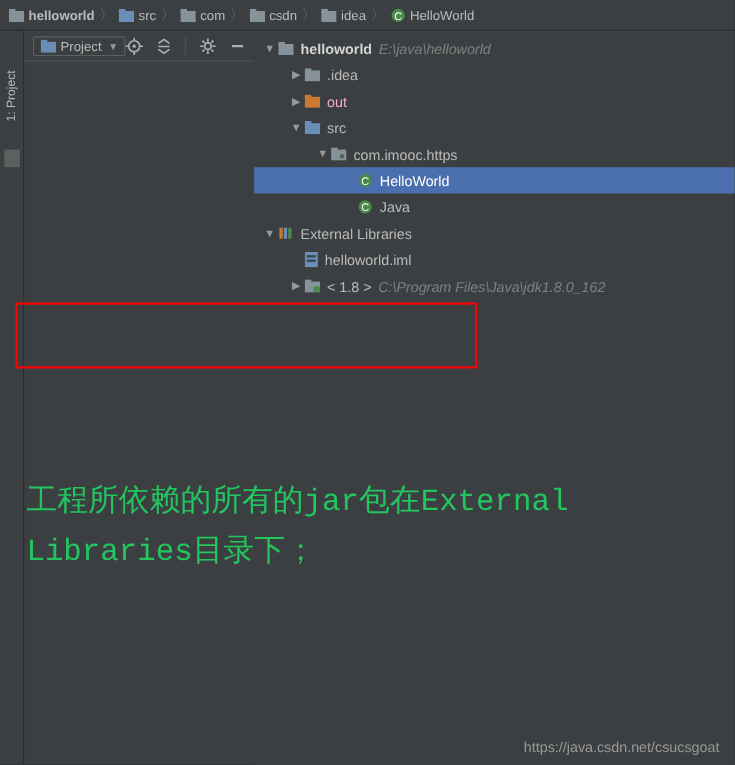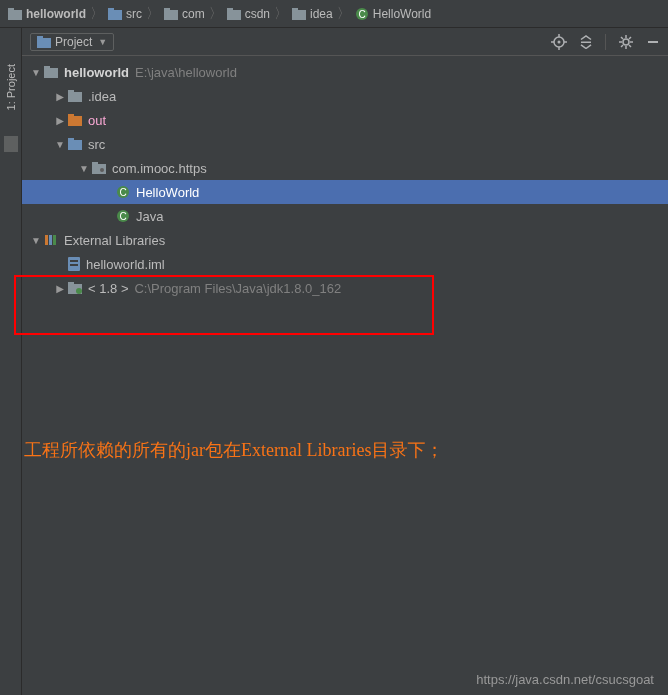--- a/index.html
+++ b/index.html
@@ -20,21 +20,21 @@
       display: flex; flex-direction: column; align-items: center; padding-top: 30px;
     }
     .tool-label {
       writing-mode: vertical-rl; transform: rotate(180deg);
       font-size: 11px; color: #bbbbbb; padding: 6px 0; cursor: pointer;
     }
     .tool-placeholder {
       width: 14px; height: 16px; background: #5e6060; margin-top: 20px;
     }
     
-    .project-panel { flex: 1; display: flex; flex-direction: column; background: #3c3f41; }
+    .project-panel { flex: 1; display: flex; background: #3c3f41; }
     
     .panel-header {
       height: 28px; background: #3c3f41; border-bottom: 1px solid #555555;
       display: flex; align-items: center; padding: 0 8px; justify-content: space-between;
     }
     .panel-header-left { display: flex; align-items: center; }
     .panel-title-box { display: flex; align-items: center; border: 1px solid #5e6060; padding: 1px 6px; border-radius: 2px; }
     .panel-title { font-size: 12px; color: #bbbbbb; margin-left: 4px; margin-right: 6px; }
     .panel-actions { display: flex; gap: 12px; align-items: center; }
     .action-icon { color: #afb1b3; cursor: pointer; font-size: 14px; display: flex; align-items: center; }
@@ -47,30 +47,30 @@
     }
     .tree-row.selected { background: #4b6eaf; color: #ffffff; }
     .tree-row.highlight-out .label { color: #f9a8d4; }
     .tree-row.highlight-out .node-icon rect { fill: #cc7832; }
     .arrow { width: 12px; text-align: center; color: #999999; font-size: 10px; }
     .arrow.down::before { content: "▼"; }
     .arrow.right::before { content: "▶"; }
     .arrow.none::before { content: ""; }
     .node-icon { margin: 0 6px 0 2px; display: inline-flex; align-items: center; }
     .bold { font-weight: bold; color: #d4d4d4; }
-    .dim { color: #808080; margin-left: 6px; }
+    .dim { color: #808080; margin-left: 6px; font-style: italic; }
     
     .red-box {
       position: absolute; border: 2px solid #ff0000;
       left: 14px; top: 275px; width: 420px; height: 60px; pointer-events: none;
     }
     .annotation-text {
       position: absolute; left: 24px; top: 436px; width: 630px;
-      color: #f97316; font-size: 18px; line-height: 1.6;
-      font-family: Liberation Serif, serif;
+      color: #22c55e; font-size: 28px; line-height: 1.6;
+      font-family: Liberation Mono, monospace;
     }
     .watermark {
       position: absolute; right: 14px; bottom: 8px; color: #999999; font-size: 13px;
     }
   </style>
 </head>
 <body>
 
 <div class="breadcrumb-bar">
   <div class="bc-item">

